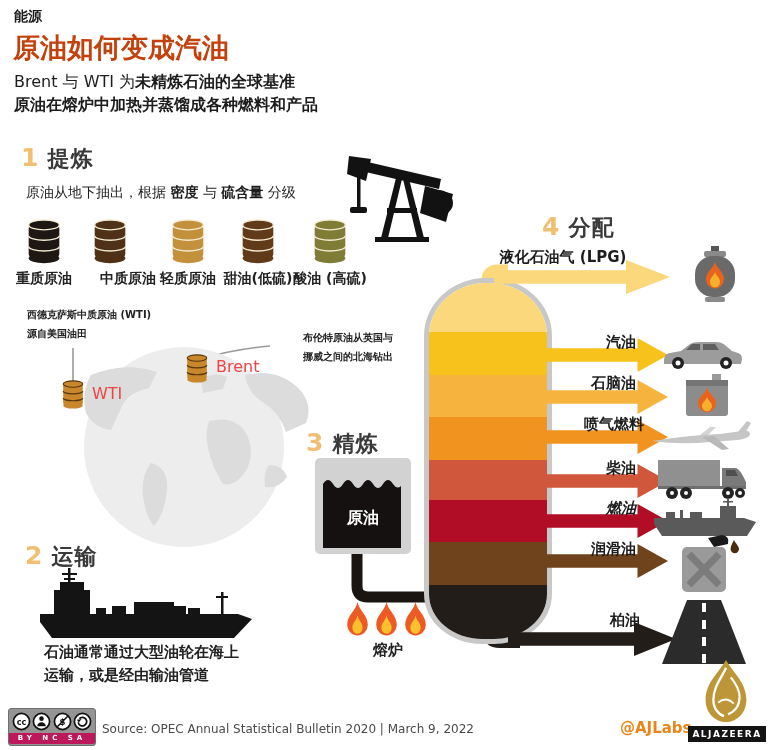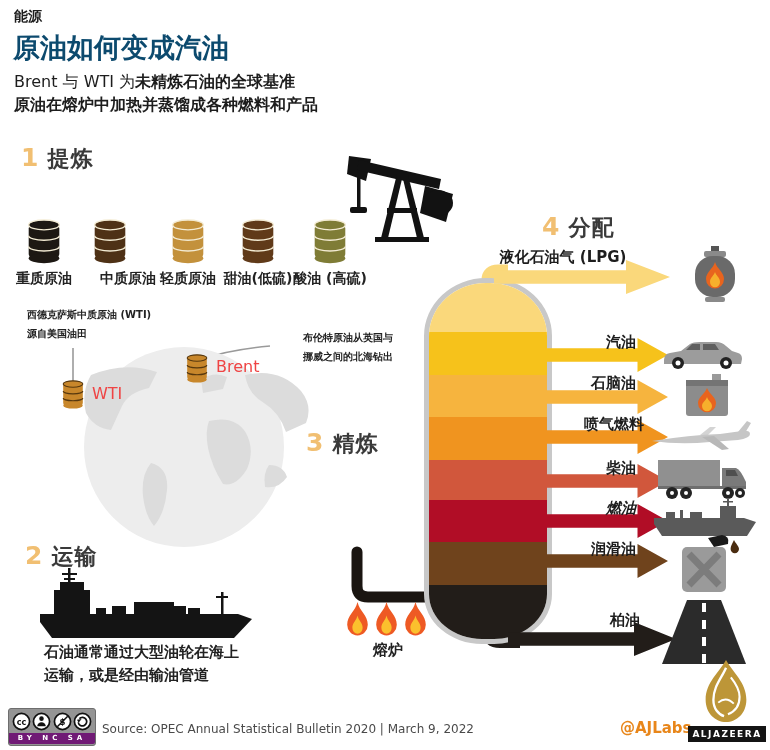--- a/index.html
+++ b/index.html
@@ -23,47 +23,50 @@
   .tank-label{position:absolute;width:100%;text-align:center;top:50px;color:#fff;font-size:16px;font-weight:bold;}
   .furnace-label{font-size:15px;font-weight:bold;text-align:center;width:64px;}
   .column{left:424px;top:278px;width:128px;height:366px;border:5px solid #c8c8c8;
           border-radius:62px 62px 58px 58px / 58px 58px 50px 50px;overflow:hidden;box-sizing:border-box;background:#fff;}
   .layer{width:100%;}
   .arrow{clip-path:polygon(0 30%,75% 30%,75% 0,100% 50%,75% 100%,75% 70%,0 70%);height:34px;}
   .plabel{font-size:15px;font-weight:bold;color:#1d1d1d;white-space:nowrap;}
   .pl-r{width:140px;text-align:right;}
   .cc-badge{width:88px;height:38px;background:#949494;border:1px solid #6e6e6e;border-radius:3px;box-sizing:border-box;}
   .cc-row{display:flex;justify-content:space-around;align-items:center;height:24px;padding:0 2px;}
-  .cc-band{height:11px;background:#701a75;color:#fff;font-size:7px;font-weight:bold;text-align:center;
+  .cc-band{height:11px;background:#be185d;color:#fff;font-size:7px;font-weight:bold;text-align:center;
            letter-spacing:4px;line-height:11px;border-radius:0 0 2px 2px;}
   .source{font-size:12px;color:#4a4a4a;}
   .ajlabs{font-size:15px;font-weight:bold;color:#e8861a;}
   .aj-box{width:78px;height:16px;background:#141414;color:#fff;font-size:9px;font-weight:bold;
           letter-spacing:1.5px;text-align:center;line-height:16px;}
 </style>
 </head>
 <body>
 
 <div id="canvas">
 
   <div class="abs kicker" style="left:14px;top:8px;">能源</div>
-  <div class="abs title" style="left: 13px; top: 30px; color: #0c4a6e;">原油如何变成汽油</div>
+  <div class="abs title" style="left: 13px; top: 30px; color: #c2410c;">原油如何变成汽油</div>
   <div class="abs sub" style="left:14px;top:72px;"><span>Brent 与 WTI 为</span><span class="b">未精炼石油的全球基准</span></div>
   <div class="abs sub b" style="left:14px;top:95px;">原油在熔炉中加热并蒸馏成各种燃料和产品</div>
 
   <svg class="abs" style="left:0;top:0;" width="770" height="750">
     <path d="M73 348 L73 381" stroke="#9a9a9a" stroke-width="1.6" fill="none"></path>
     <path d="M270 346 Q228 350 203 359" stroke="#9a9a9a" stroke-width="1.6" fill="none"></path>
     <path d="M357 552 L357 586 Q357 597 368 597 L452 597" stroke="#1a1511" stroke-width="11" fill="none" stroke-linecap="round"></path>
     <path d="M489 612 L489 631 Q489 641 500 641 L520 641" stroke="currentColor" stroke-width="14" fill="none" style="color: rgb(34, 29, 25);"></path>
     <path d="M489 294 L489 280 Q489 272 498 272 L508 272" stroke="currentColor" stroke-width="15" fill="none" style="color: rgb(250, 216, 123);"></path>
   </svg>
 
   <div class="abs sec-head" style="left:21px;top:143px;">
     <span class="sec-num" style="color: rgb(241, 191, 114);">1</span><span>提炼</span>
+  </div>
+  <div class="abs s-desc" style="left:26px;top:184px;">
+    <span>原油从地下抽出，根据 </span><span class="b">密度</span><span> 与 </span><span class="b">硫含量</span><span> 分级</span>
   </div>
 
   <svg class="abs" style="left:345px;top:146px;" width="118" height="98" viewBox="0 0 118 98">
     <g fill="#121212">
       <polygon points="4,10 26,13 21,35 2,28"></polygon>
       <polygon points="14,14 96,33 94,43 12,24"></polygon>
       <polygon points="52,28 36,92 43,92 57,33"></polygon>
       <polygon points="58,33 72,92 79,92 63,29"></polygon>
       <rect x="42" y="62" width="30" height="5"></rect>
       <path d="M80 40 L108 48 L101 76 L75 67 Z"></path>
@@ -198,20 +201,26 @@
     </g>
   </svg>
   <div class="abs transport-desc" style="left:44px;top:641px;">
     <div>石油通常通过大型油轮在海上</div>
     <div>运输，或是经由输油管道</div>
   </div>
 
   <div class="abs sec-head" style="left:306px;top:428px;">
     <span class="sec-num" style="color: rgb(241, 191, 114);">3</span><span>精炼</span>
   </div>
+  <div class="abs tank" style="left:315px;top:458px;">
+    <svg width="96" height="96" viewBox="0 0 96 96">
+      <path d="M8 26 q5 -8 10 0 q5 8 10 0 q5 -8 10 0 q5 8 10 0 q5 -8 10 0 q5 8 10 0 q5 -8 10 0 q4 6 8 2 L86 90 L8 90 Z" fill="#151110"></path>
+    </svg>
+    <div class="tank-label">原油</div>
+  </div>
   <div class="abs" style="left:345px;top:602px;display:flex;gap:4px;">
     <svg width="25" height="35" viewBox="0 0 24 34">
         <path d="M12 0 C14 9 22 13 22 22 A10 10.5 0 0 1 2 22 C2 13 10 9 12 0 Z" fill="#ee5a24"></path>
         <path d="M12 13 C13 18 17 20 17 25 A5 5.8 0 0 1 7 25 C7 20 11 18 12 13 Z" fill="#fbc02d"></path>
       </svg>
     <svg width="25" height="35" viewBox="0 0 24 34">
         <path d="M12 0 C14 9 22 13 22 22 A10 10.5 0 0 1 2 22 C2 13 10 9 12 0 Z" fill="#ee5a24"></path>
         <path d="M12 13 C13 18 17 20 17 25 A5 5.8 0 0 1 7 25 C7 20 11 18 12 13 Z" fill="#fbc02d"></path>
       </svg>
     <svg width="25" height="35" viewBox="0 0 24 34">

